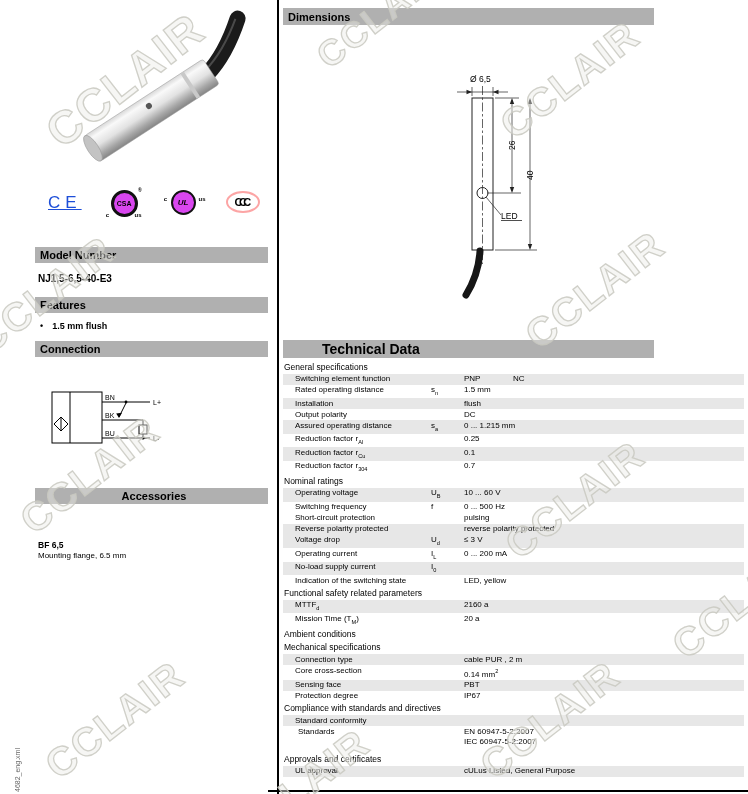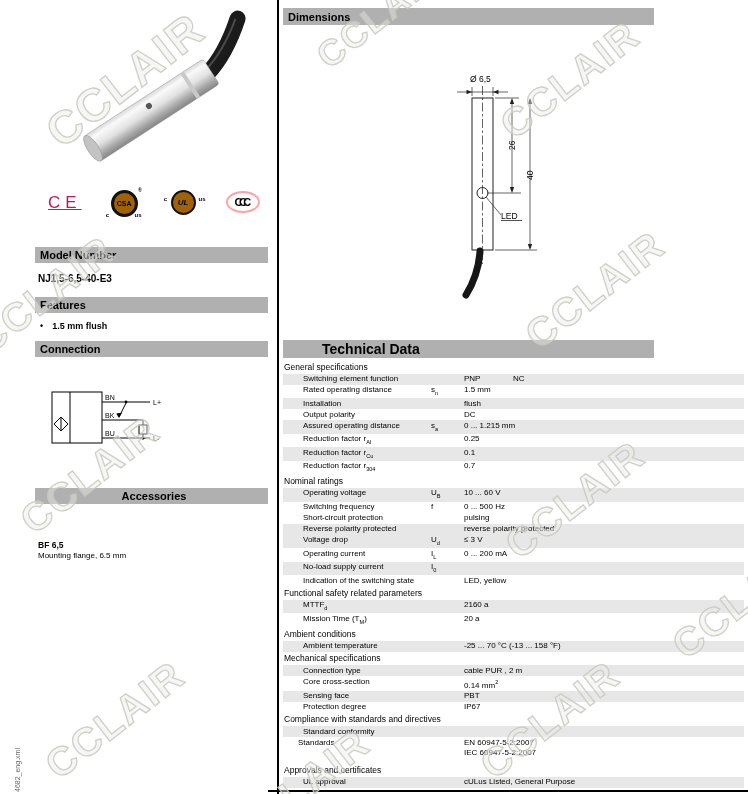--- a/index.html
+++ b/index.html
@@ -21,25 +21,25 @@
   .abs{position:absolute;z-index:2;}
 
   
   .model-value{left:38px;top:273px;font-weight:bold;font-size:10px;}
   .feature{left:40px;top:321px;font-weight:bold;font-size:9px;}
   .feature::before{content:"\2022";margin-right:9px;font-size:9px;}
   .acc-name{left:38px;top:540px;font-weight:bold;font-size:8.5px;}
   .acc-desc{left:38px;top:551px;font-size:8px;}
 
   .cert-row{left:48px;top:186px;width:220px;height:34px;display:flex;align-items:center;gap:24px;}
-  .ce-text{font-size:17px;letter-spacing:5px;color:#be185d;font-weight:500;text-decoration:underline;}
+  .ce-text{font-size:17px;letter-spacing:5px;color:#1d4ed8;font-weight:500;text-decoration:underline;}
   .logo-wrap{position:relative;width:36px;height:32px;flex:none;}
   .logo-circle{position:absolute;left:5px;top:3px;width:21px;height:21px;border:3px solid #111;
                border-radius:50%;display:flex;align-items:center;justify-content:center;
-               font-size:7px;font-weight:bold;background:#a16207;box-sizing:content-box;}
+               font-size:7px;font-weight:bold;background:#d946ef;box-sizing:content-box;}
   .logo-circle.thin{border-width:2px;font-size:8px;font-style:italic;}
   .tiny{position:absolute;font-size:6px;font-weight:bold;}
   .csa-c{left:0;bottom:1px;} .csa-us{right:0;bottom:1px;} .csa-reg{right:0;top:0;font-size:5px;}
   .ul-c{left:-2px;top:9px;} .ul-us{right:-4px;top:9px;}
   .ccc-oval{position:absolute;left:0;top:4px;width:34px;height:22px;border:2px solid #fca5a5;
             border-radius:50%;display:flex;align-items:center;justify-content:center;
             font-size:11px;font-weight:bold;letter-spacing:-3.5px;padding-right:3px;box-sizing:border-box;}
 
   
   .divider-v{position:absolute;left:277px;top:0;width:2px;height:794px;background:#000;z-index:3;}
@@ -48,21 +48,21 @@
   .filename-vert{position:absolute;left:14px;top:728px;height:64px;font-size:7px;color:#666;
                  writing-mode:vertical-rl;transform:rotate(180deg);z-index:2;}
 
   
   .spec-table{position:absolute;left:283px;top:360px;width:461px;z-index:2;}
   .spec-section{font-weight:normal;font-size:8.5px;line-height:9.5px;padding:2.5px 0 1.5px 1px;background:#fff;}
   .spec-row{position:relative;display:flex;align-items:flex-start;font-size:8px;line-height:10px;
             min-height:10px;padding:0.5px 0;}
   .spec-row.shade{background:#e7e7e7;}
   .cell{box-sizing:border-box;}
-  .cell.lbl{width:148px;padding-left:20px;flex:none;}
+  .cell.lbl{width:148px;padding-left:12px;flex:none;}
   .cell.lbl.ind{padding-left:15px;}
   .cell.sym{width:33px;flex:none;}
   .cell.val{flex:1;}
   .cell.val2{position:absolute;left:230px;top:0.5px;}
   sub{font-size:0.7em;} sup{font-size:0.7em;}
 
   svg text{font-family:"Liberation Sans",sans-serif;}
 </style>
 </head>
 <body>
@@ -292,25 +292,20 @@
         <div class="cell lbl">MTTF<sub>d</sub></div>
         <div class="cell sym"></div>
         <div class="cell val">2160 a</div>
       </div>
       <div class="spec-row">
         <div class="cell lbl">Mission Time (T<sub>M</sub>)</div>
         <div class="cell sym"></div>
         <div class="cell val">20 a</div>
       </div>
       <div class="spec-section">Ambient conditions</div>
-      <div class="spec-row shade">
-        <div class="cell lbl">Ambient temperature</div>
-        <div class="cell sym"></div>
-        <div class="cell val">-25 ... 70 °C (-13 ... 158 °F)</div>
-      </div>
       <div class="spec-section">Mechanical specifications</div>
       <div class="spec-row shade">
         <div class="cell lbl">Connection type</div>
         <div class="cell sym"></div>
         <div class="cell val">cable PUR , 2 m</div>
       </div>
       <div class="spec-row">
         <div class="cell lbl">Core cross-section</div>
         <div class="cell sym"></div>
         <div class="cell val">0.14 mm<sup>2</sup></div>

